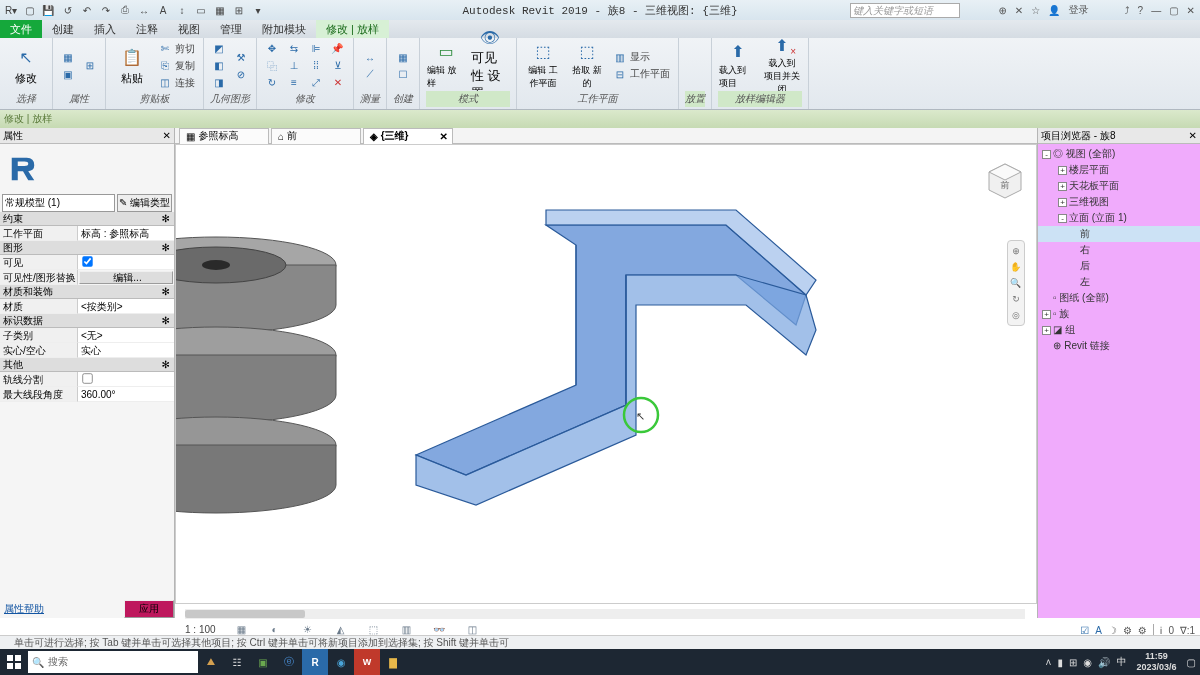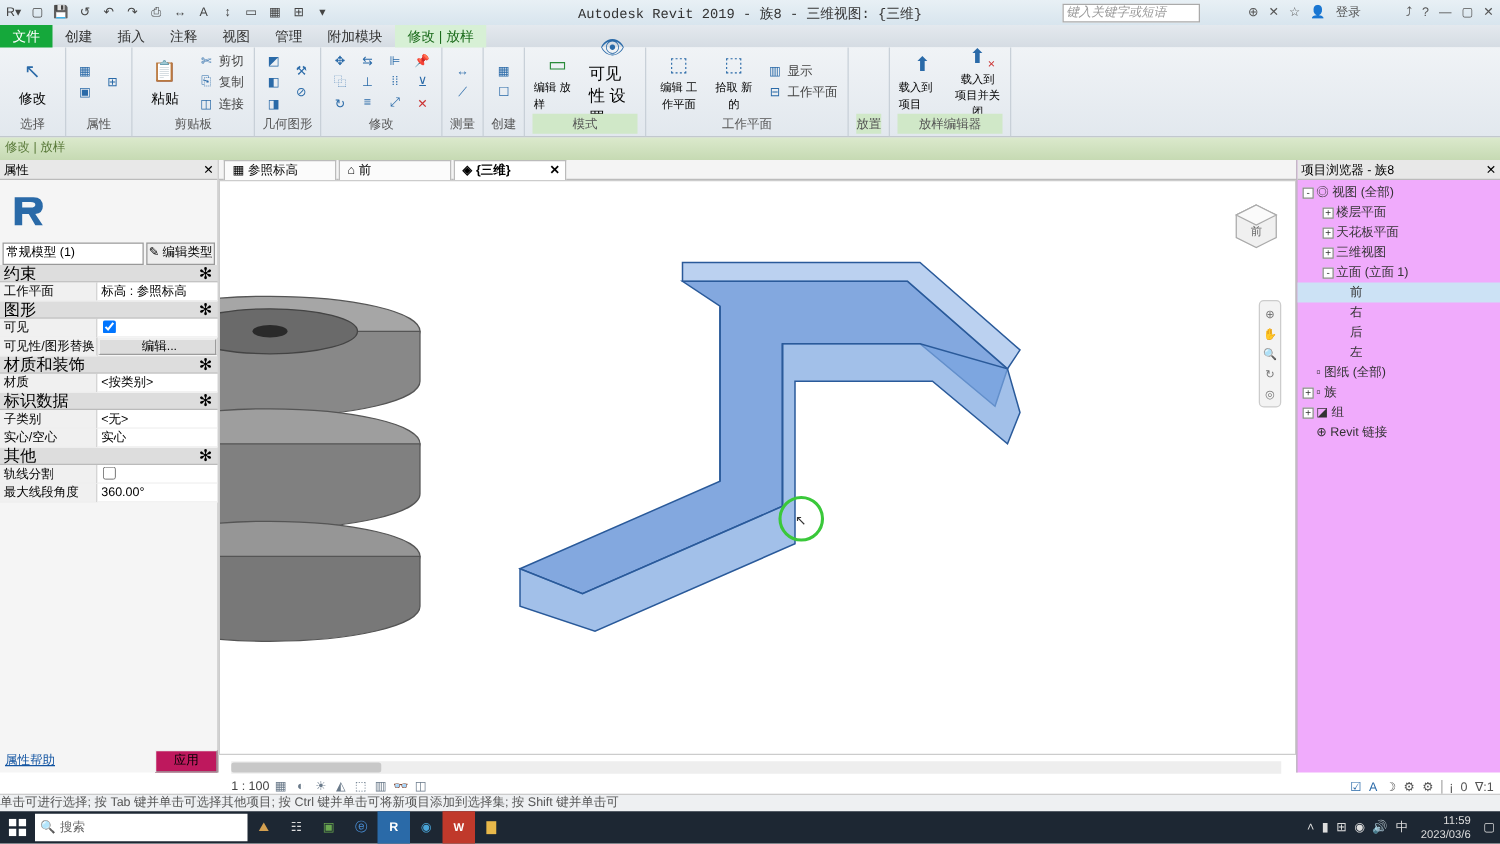--- a/index.html
+++ b/index.html
@@ -21,35 +21,35 @@
 
 
 .ribbon { height: 72px; background: linear-gradient(#f0f3f6, #e2e8ee); border-bottom: 1px solid #b0b8c0; display: flex; }
 .ribbon-group { display: flex; flex-direction: column; align-items: center; padding: 2px 6px; border-right: 1px solid #c8d0d8; }
 .ribbon-group-content { flex: 1; display: flex; align-items: center; gap: 4px; }
 .ribbon-big-btn { width: 40px; height: 50px; display: flex; flex-direction: column; align-items: center; justify-content: center; gap: 2px; border: 1px solid transparent; }
 .ribbon-big-btn .icon { width: 24px; height: 24px; display: flex; align-items: center; justify-content: center; font-size: 16px; color: #2a6aa8; }
 .ribbon-small-col { display: flex; flex-direction: column; gap: 1px; }
 .ribbon-small-btn { height: 16px; display: flex; align-items: center; gap: 3px; padding: 0 2px; font-size: 10px; color: #444; white-space: nowrap; }
 .ribbon-small-btn .micon { width: 14px; height: 14px; display: flex; align-items: center; justify-content: center; font-size: 10px; color: #2a6aa8; }
-.ribbon-group-label { font-size: 10px; color: #555; padding: 1px 0; }
+.ribbon-group-label { font-size: 10px; color: #555; padding: 1px 0; font-style: italic; }
 .ribbon-group.hl .ribbon-group-label { background: #d0e8c8; width: 100%; text-align: center; }
 
 
 .sub-bar { height: 18px; background: linear-gradient(#dbe9cc, #c6dab3); font-size: 10px; color: #5a7a3a; padding-left: 4px; line-height: 18px; }
 
 
 .prop-panel { position: absolute; left: 0; top: 128px; width: 175px; height: 490px; background: #f5f5f5; border-right: 1px solid #b5b5b5; }
 .panel-header { height: 16px; background: #e8e8e8; border-bottom: 1px solid #bbb; display: flex; align-items: center; justify-content: space-between; padding: 0 3px; font-size: 10px; }
 .prop-logo { height: 50px; display: flex; align-items: center; justify-content: flex-start; padding-left: 8px; }
 .prop-logo svg { width: 30px; height: 30px; }
 .prop-type-row { height: 18px; display: flex; gap: 2px; padding: 0 2px; }
 .prop-type-sel { flex: 1; background: #fff; border: 1px solid #999; font-size: 10px; padding: 0 2px; line-height: 15px;}
 .prop-type-btn { width: 55px; background: #eee; border: 1px solid #999; font-size: 10px; text-align: center; line-height: 15px;}
-.prop-section { height: 14px; background: #ddd; font-size: 13px; padding-left: 3px; border-bottom: 1px solid #bbb; line-height: 14px; display: flex; justify-content: space-between; padding-right: 4px;}
+.prop-section { height: 14px; background: #ddd; font-size: 10px; padding-left: 3px; border-bottom: 1px solid #bbb; line-height: 14px; display: flex; justify-content: space-between; padding-right: 4px;}
 .prop-row { height: 15px; display: flex; font-size: 10px; }
 .prop-row .k { width: 78px; padding-left: 3px; border-right: 1px solid #ccc; border-bottom: 1px solid #eee; line-height: 15px; background: #f0f0f0;}
 .prop-row .v { flex: 1; padding-left: 3px; line-height: 15px; background: #fff; border-bottom: 1px solid #eee; }
 .prop-row .v.btn { background: #ddd; text-align: center; border: 1px outset #f0f0f0; margin: 1px; line-height: 12px;}
 .prop-row .v input[type=checkbox]{ transform: scale(0.8); }
 .prop-footer { position: absolute; bottom: 0; left: 0; right: 0; height: 18px; display: flex; }
 .prop-footer .l { flex: 1; color: #1355a2; font-size: 10px; text-decoration: underline; line-height: 18px; padding-left: 4px;}
 .prop-footer .r { width: 50px; background: #be185d; border: 1px outset #eee; text-align: center; font-size: 10px; line-height: 16px;}
 
 
@@ -63,37 +63,37 @@
 
 
 .pb-panel { position: absolute; right: 0; top: 128px; width: 163px; height: 490px; background: #f0abfc; border-left: 1px solid #b5b5b5; }
 .pb-panel .panel-header { }
 .pb-tree { font-size: 10px; color: #333; padding: 2px 0; }
 .pb-node { padding: 1px 0 1px 4px; white-space: nowrap;}
 .pb-node .exp { display: inline-block; width: 9px; height: 9px; border: 1px solid #888; text-align: center; line-height: 7px; font-size: 8px; margin-right: 2px; color: #333; background: #fff;}
 .pb-sel { background: #cce2f5; }
 
 
-.viewbar { position: absolute; left: 185px; bottom: 38px; height: 16px; display: flex; align-items: center; gap: 2px; font-size: 10px; color: #444;}
+.viewbar { position: absolute; left: 185px; bottom: 38px; height: 16px; display: flex; align-items: center; gap: 19px; font-size: 10px; color: #444;}
 .viewbar .vicon { width: 14px; height: 14px; display: flex; align-items: center; justify-content: center; font-size: 10px; color: #6a7a8a;}
 
 
 .right-status { position: absolute; right: 5px; bottom: 38px; display: flex; gap: 6px; align-items: center; font-size: 10px; color: #555;}
 
 
-.status-bar { position: absolute; left: 0; bottom: 26px; right: 0; height: 14px; background: #eef0f2; font-size: 10px; color: #555; padding-left: 0; line-height: 14px; border-top: 1px solid #ccc;}
+.status-bar { position: absolute; left: 0; bottom: 26px; right: 0; height: 14px; background: #eef0f2; font-size: 10px; color: #555; padding-left: 14px; line-height: 14px; border-top: 1px solid #ccc;}
 
 
 .taskbar { position: absolute; left: 0; right: 0; bottom: 0; height: 26px; background: #1d2733; display: flex; align-items: center; color: #ddd; font-size: 10px;}
 .taskbar .start { width: 28px; height: 26px; display: flex; align-items: center; justify-content: center; }
 .taskbar .search { flex: 0 0 170px; height: 22px; background: #fff; color: #666; display: flex; align-items: center; padding-left: 20px; position: relative;}
 .taskbar .search .sicon{ position: absolute; left: 4px; color: #888; }
 .taskbar .tray { margin-left: auto; display: flex; align-items: center; gap: 6px; padding-right: 4px;}
 .taskbar .appicon{ width: 26px; height: 26px; display: flex; align-items: center; justify-content: center; }
-.taskbar .clock { font-size: 9px; text-align: right; line-height: 11px; padding: 0 4px;}
+.taskbar .clock { font-size: 9px; text-align: center; line-height: 11px; padding: 0 4px; font-weight: bold;}
 
 
 .viewcube { position: absolute; right: 175px; top: 160px; width: 40px; height: 40px; }
 
 
 .navbar { position: absolute; right: 175px; top: 240px; width: 18px; display: flex; flex-direction: column; gap: 2px; align-items: center; background: rgba(240,240,240,0.8); border: 1px solid #ccc; border-radius: 4px; padding: 3px 0;}
 .navbar .nbtn { width: 14px; height: 14px; font-size: 9px; color: #777; display: flex; align-items: center; justify-content: center;}
 
 .scroll-h { position:absolute; left:185px; right:175px; bottom:56px; height:10px; background:#eee;}
 .scroll-h .thumb{ position:absolute; left:0; width:120px; height:8px; top:1px; background:#c8c8c8; border-radius:2px;}

